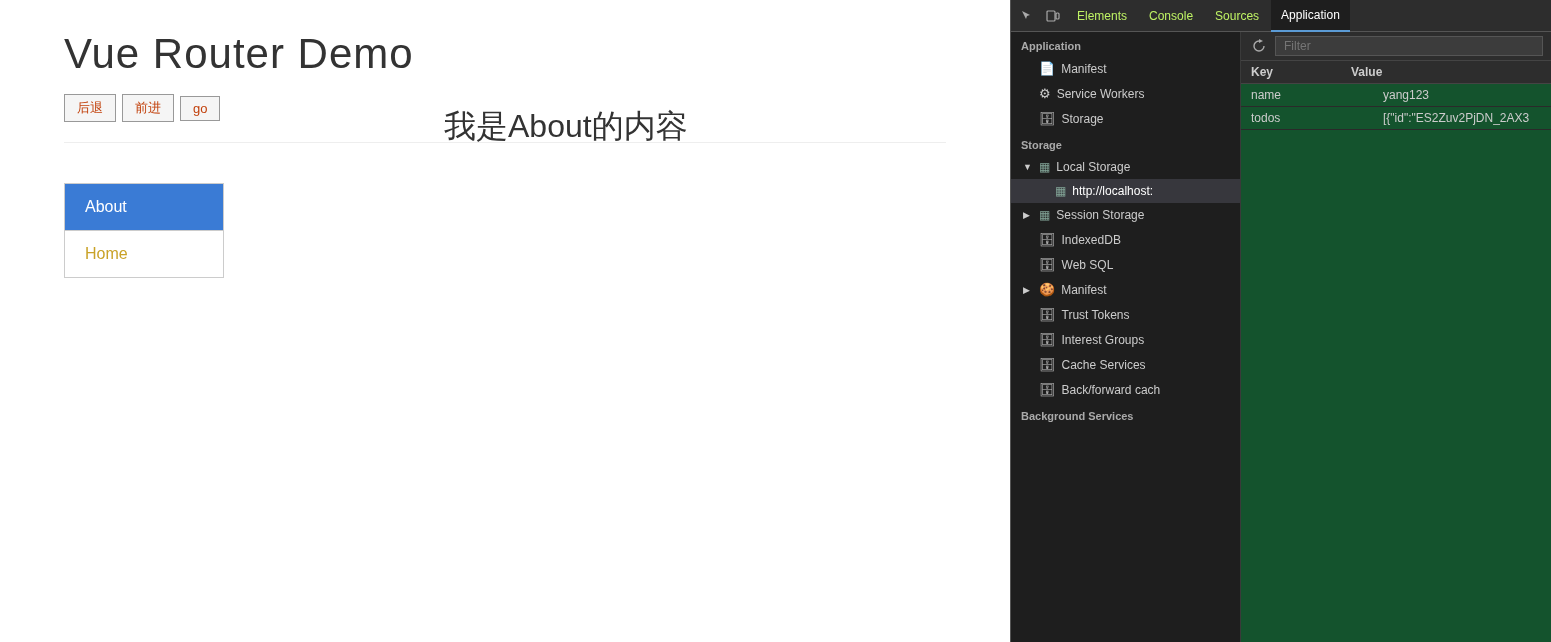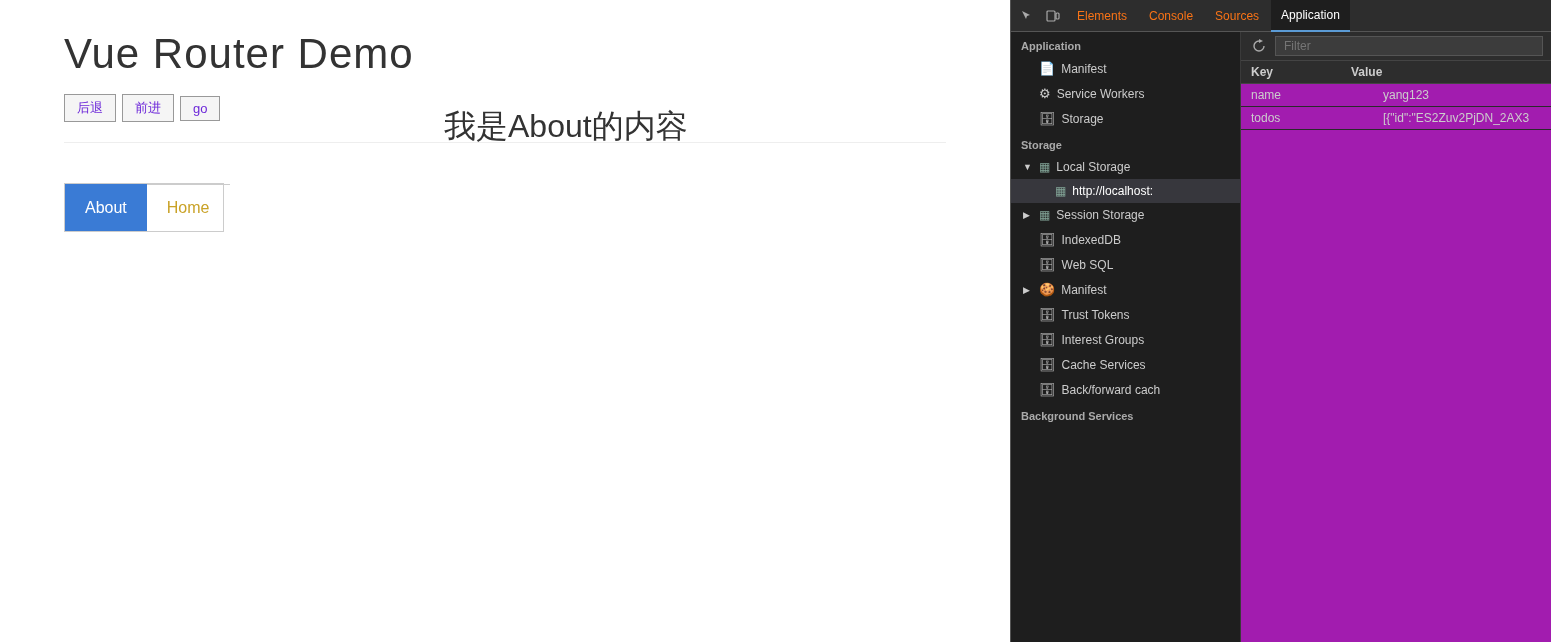--- a/index.html
+++ b/index.html
@@ -29,25 +29,26 @@
       gap: 6px;
       align-items: center;
     }
 
     .nav-btn {
       border: 1px solid #999;
       background: #f5f5f5;
       padding: 4px 12px;
       font-size: 13px;
       cursor: pointer;
-      color: #6d28d9;
+      color: #c2410c;
     }
 
     #router-links {
       display: flex;
+      flex-direction: column;
       width: 160px;
       border: 1px solid #ccc;
       margin-top: 10px;
     }
 
     .router-link {
       padding: 14px 20px;
       font-size: 16px;
       cursor: pointer;
       color: #333;
@@ -106,21 +107,21 @@
       font-size: 14px;
       border-radius: 3px;
     }
 
     .devtools-tab {
       padding: 0 10px;
       height: 32px;
       display: flex;
       align-items: center;
       font-size: 12px;
-      color: #f97316;
+      color: #bef264;
       cursor: pointer;
     }
 
     .devtools-tab.active {
       color: #fff;
       border-bottom: 2px solid #5b9bd5;
       background: #1e1e1e;
     }
 
     
@@ -167,21 +168,21 @@
 
     .sidebar-arrow {
       font-size: 9px;
       color: #888;
       width: 10px;
     }
 
     
     #devtools-main {
       flex: 1;
-      background: #a21caf;
+      background: #14532d;
       display: flex;
       flex-direction: column;
       overflow: hidden;
     }
 
     
     #filter-bar {
       display: flex;
       align-items: center;
       padding: 4px 8px;

